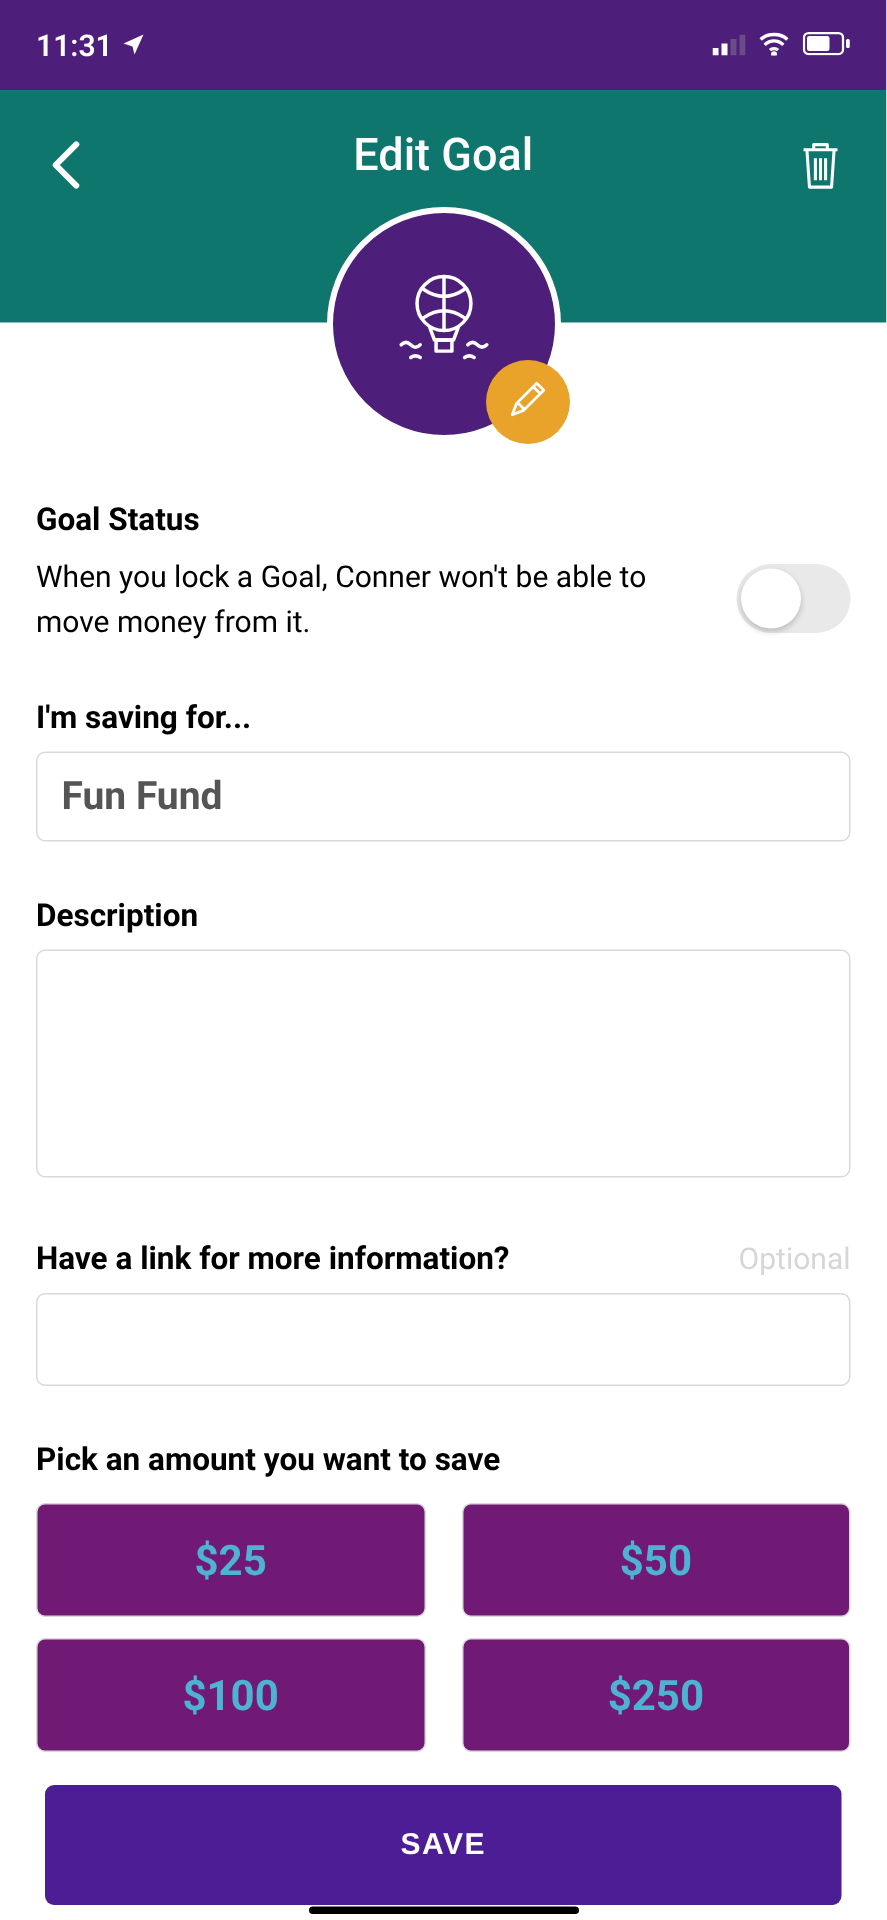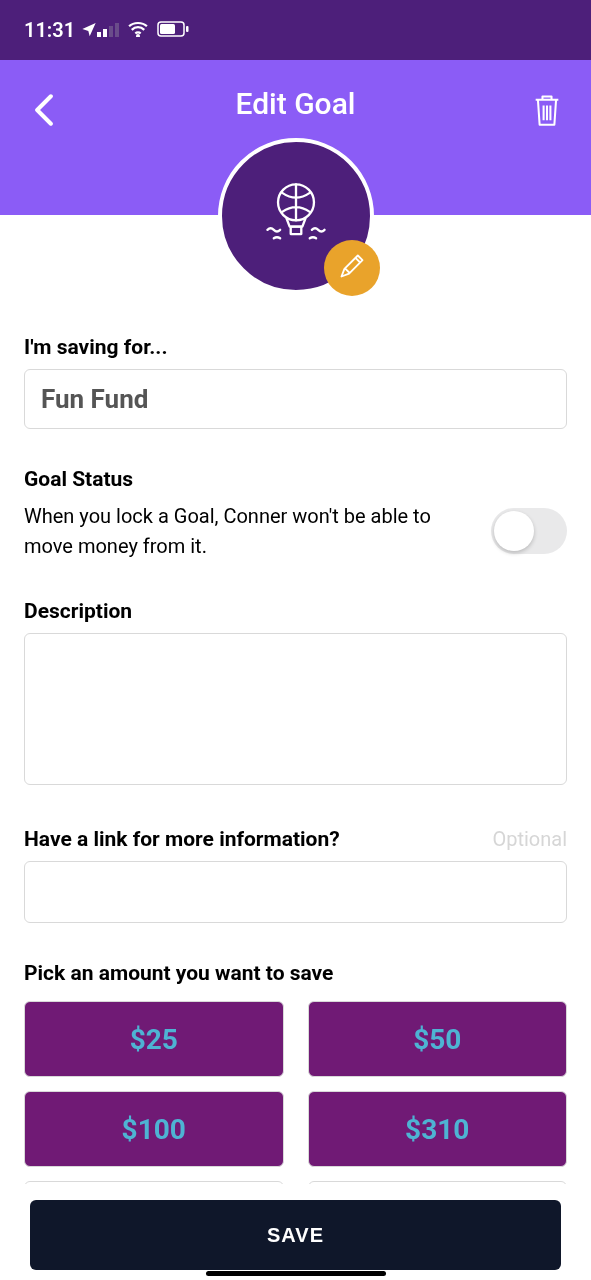--- a/index.html
+++ b/index.html
@@ -9,30 +9,30 @@
     background: #fff;
     font-family: -apple-system, BlinkMacSystemFont, "Segoe UI", Roboto, sans-serif;
     overflow: hidden;
     position: relative;
   }
   .status-bar {
     height: 60px;
     background: #4d1f7a;
     display: flex;
     align-items: center;
-    justify-content: flex-start;
+    justify-content: space-between;
     padding: 0 24px;
     color: #fff;
     font-weight: 600;
     font-size: 20px;
   }
   .status-left { display: flex; align-items: center; gap: 6px; }
   .status-right { display: flex; align-items: center; gap: 8px; }
   .header {
-    background: #8b5cf6;
+    background: #0f766e;
     height: 155px;
     display: flex;
     align-items: flex-start;
     justify-content: space-between;
     padding: 20px 24px 0 24px;
     color: #fff;
     position: relative;
   }
   .header-title {
     position: absolute;
@@ -185,22 +185,22 @@
     background: #fff;
   }
   .save-bar {
     position: absolute;
     left: 0; right: 0; bottom: 0;
     background: #fff;
     padding: 16px 30px 10px 30px;
   }
   .save-btn {
     width: 100%;
-    height: 70px;
-    background: #0f172a;
+    height: 80px;
+    background: #4c1d95;
     color: #fff;
     border: none;
     border-radius: 6px;
     font-size: 20px;
     font-weight: 700;
     letter-spacing: 1px;
   }
   .home-ind {
     position: absolute;
     left: 50%; transform: translateX(-50%);
@@ -283,54 +283,54 @@
             <path d="M3 21 l2.5 -6.5 L17 3 l4 4 L9.5 18.5 L3 21z M15 5 l4 4 M6 14 l4 4"></path>
           </svg>
       </span>
     </div>
   </div>
 </div>
 
 <div class="content">
 
   <div class="section">
-    <div class="label">I'm saving for...</div>
-    <input class="input" value="Fun Fund" style="">
-  </div>
-
-  <div class="section">
     <div class="label">Goal Status</div>
     <div class="status-row">
       <div class="status-desc">When you lock a Goal, Conner won't be able to move money from it.</div>
       <div class="toggle">
         <div class="toggle-knob"></div>
       </div>
     </div>
   </div>
 
   <div class="section">
+    <div class="label">I'm saving for...</div>
+    <input class="input" value="Fun Fund" style="">
+  </div>
+
+  <div class="section">
     <div class="label">Description</div>
     <textarea class="textarea" style=""></textarea>
   </div>
 
   <div class="section">
     <div class="link-row">
       <div class="label" style="margin-bottom:0">Have a link for more information?</div>
       <div class="optional">Optional</div>
     </div>
     <input class="input-small" value="" style="">
   </div>
 
   <div class="section" style="margin-bottom:0">
     <div class="label" style="margin-bottom:16px">Pick an amount you want to save</div>
     <div class="amount-grid">
       <div class="amount-btn">$25</div>
       <div class="amount-btn">$50</div>
       <div class="amount-btn">$100</div>
-      <div class="amount-btn">$310</div>
+      <div class="amount-btn">$250</div>
     </div>
     <div class="amount-row-partial">
       <div class="amount-stub"></div>
       <div class="amount-stub"></div>
     </div>
   </div>
 
 </div>
 
 <div class="save-bar">

